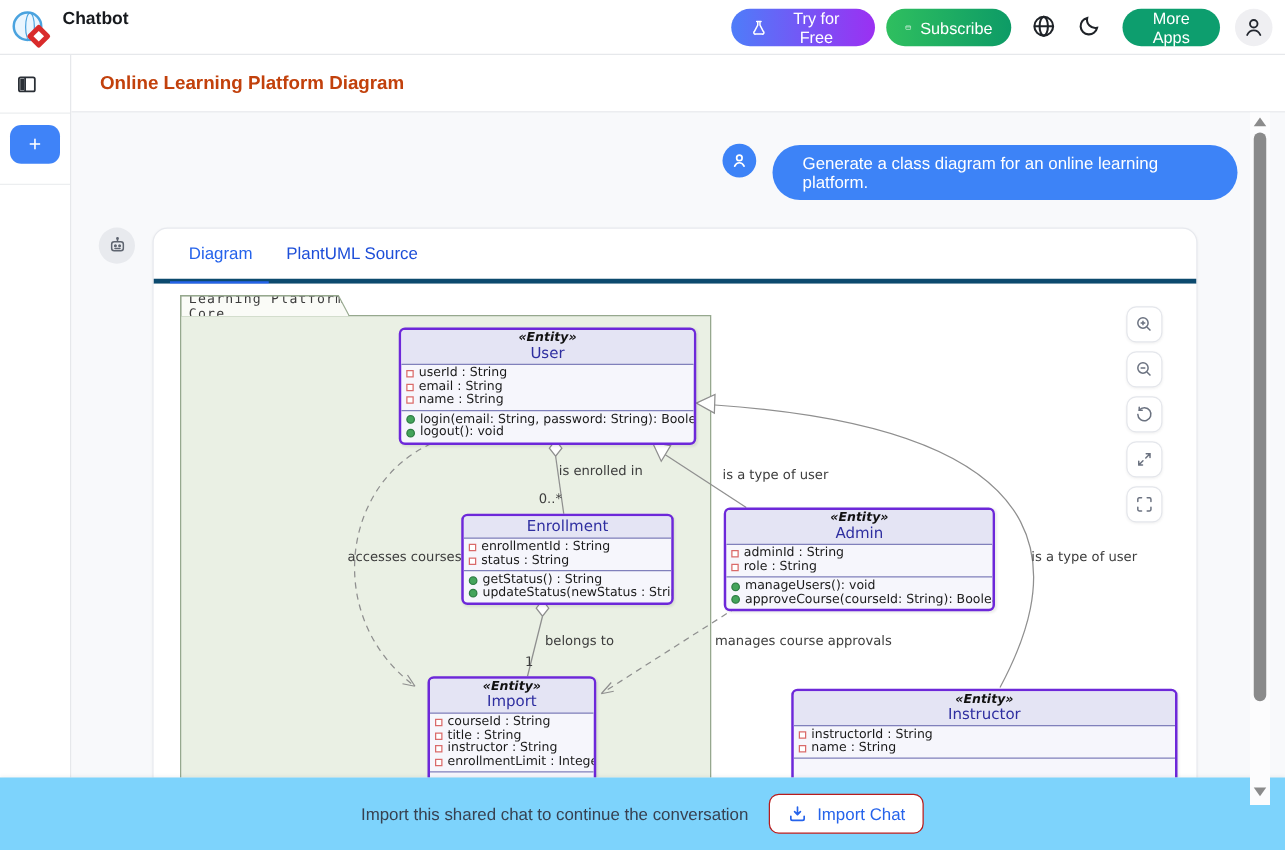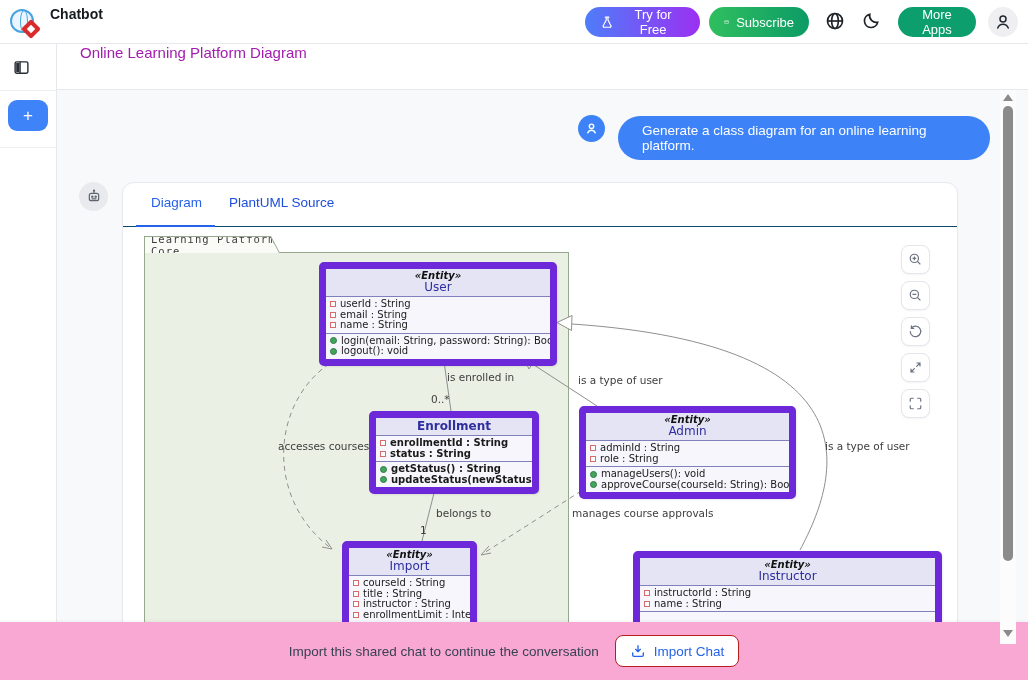--- a/index.html
+++ b/index.html
@@ -33,71 +33,71 @@
     border-right:1px solid #e6e8eb; z-index:4; }
   .sb-toggle { position:absolute; left:13px; top:15px; width:17px; height:17px; color:#2a2f36; cursor:pointer; }
   .sb-div1 { position:absolute; left:0; top:46px; width:100%; border-top:1px solid #eceef0; }
   .sb-plus { position:absolute; left:8px; top:56px; width:40px; height:31px; border-radius:9px;
     background:#3f83f8; color:#fff; font-size:17px; display:flex; align-items:center; justify-content:center; cursor:pointer; }
   .sb-div2 { position:absolute; left:0; top:103px; width:100%; border-top:1px solid #eceef0; }
 
   
   .titlebar { position:absolute; left:57px; top:44px; width:971px; height:46px; background:#fff;
     border-bottom:1px solid #e6e8eb; z-index:3; }
-  .page-title { position:absolute; left:23px; top:0; font-size:15px; font-weight:normal; color:#a21caf; }
+  .page-title { position:absolute; left:23px; top:14px; font-size:15px; font-weight:bold; color:#c2410c; }
 
   
   .chat { position:absolute; left:57px; top:90px; width:971px; height:532px; background:#f8f9fb; overflow:hidden; }
   .user-avatar { position:absolute; left:521px; top:25px; width:27px; height:27px; border-radius:50%;
     background:#3d83f7; color:#fff; display:flex; align-items:center; justify-content:center; }
   .user-bubble { position:absolute; left:561px; top:26px; width:372px; height:44px; border-radius:22px;
     background:#3d83f7; color:#ffffff; font-size:13.5px; display:flex; align-items:center; padding:0 24px; }
   .bot-avatar { position:absolute; left:22px; top:92px; width:29px; height:29px; border-radius:50%;
     background:#e8eaee; color:#5f6570; display:flex; align-items:center; justify-content:center; }
 
   
   .card { position:absolute; left:65px; top:92px; width:836px; height:560px; background:#fff;
     border:1px solid #e7e9ee; border-radius:12px; box-shadow:0 1px 2px rgba(0,0,0,.04); }
-  .tabbar { position:absolute; left:0; top:0; width:100%; height:44px; border-bottom:1px solid #0c4a6e; }
+  .tabbar { position:absolute; left:0; top:0; width:100%; height:44px; border-bottom:4px solid #0c4a6e; }
   .tab { position:absolute; top:12px; font-size:13.5px; cursor:pointer; }
   .tab-active { left:28px; color:#2563eb; }
   .tab-underline { position:absolute; left:13px; top:42px; width:79px; height:2px; background:#2563eb; }
   .tab-inactive { left:106px; color:#1d4ed8; }
 
   
   .dview { position:absolute; left:0; top:44px; width:834px; height:396px; overflow:hidden; background:#fff; }
   .pkg-frame { position:absolute; left:21px; top:25px; width:425px; height:372px;
     background:#eaf0e4; border:1px solid #96a88e; }
   .pkg-tab { position:absolute; left:21px; top:9px; width:136px; height:17px; background:#96a88e;
     clip-path:polygon(0 0, calc(100% - 9px) 0, 100% 100%, 0 100%); }
   .pkg-tab-in { position:absolute; left:1px; top:1px; width:134px; height:16px; background:#fafbf7;
     clip-path:polygon(0 0, calc(100% - 8.5px) 0, 100% 100%, 0 100%);
     font-family:"DejaVu Sans Mono", monospace; font-size:10.5px; letter-spacing:1px; color:#3c3c3c;
     display:flex; align-items:center; padding-left:6px; }
   .rel-svg { position:absolute; left:0; top:0; }
   .rlabel { position:absolute; font-family:"DejaVu Sans", sans-serif; font-size:10.5px; color:#3d3d3d; white-space:nowrap; }
 
-  .uml-class { position:absolute; border:7px solid #6d28d9; border-radius:5px; background:#f6f6fc;
+  .uml-class { position:absolute; border:2px solid #6d28d9; border-radius:5px; background:#f6f6fc;
     font-family:"DejaVu Sans", sans-serif; font-size:10px; color:#1a1a1a; overflow:hidden;
     box-shadow:1px 1px 2px rgba(0,0,0,.08); }
   .uml-head { background:#e4e4f4; border-bottom:1px solid #8080bb; text-align:center; padding:2px 4px; }
   .uml-stereo { font-size:10px; font-style:italic; font-weight:bold; line-height:10px; color:#111; }
   .uml-cname { font-size:12px; line-height:13px; color:#2e2ea0; }
   .uml-attrs { padding:2px 0; }
   .uml-meths { padding:2px 0; border-top:1px solid #8080bb; }
   .member { display:flex; align-items:center; gap:4px; line-height:10.5px; padding:0 4px; white-space:nowrap; }
   .attr-ico { flex:0 0 auto; width:6px; height:6px; border:1.4px solid #d96a6a; background:#fff; }
   .meth-ico { flex:0 0 auto; width:7px; height:7px; border-radius:50%; background:#44a45c; border:1px solid #2e7d44; }
 
   .zbtn { position:absolute; left:778px; width:29px; height:29px; border-radius:8px; background:#fff;
     border:1px solid #e4e6eb; box-shadow:0 1px 2px rgba(0,0,0,.05); color:#6b7280;
     display:flex; align-items:center; justify-content:center; cursor:pointer; }
 
   
-  .footer { position:absolute; left:0; top:622px; width:1028px; height:58px; background:#f9a8d4;
+  .footer { position:absolute; left:0; top:622px; width:1028px; height:58px; background:#7dd3fc;
     box-shadow:0 -1px 3px rgba(0,0,0,.05); z-index:5; display:flex; align-items:center; justify-content:center; gap:16px; }
   .footer-text { font-size:13.5px; color:#374151; }
   .import-btn { display:flex; align-items:center; gap:8px; border:1px solid #b91c1c; border-radius:8px;
     background:#fff; color:#2563eb; font-size:13.5px; padding:7px 14px; cursor:pointer; }
 
   
   .scrollbar { position:absolute; left:1000px; top:90px; width:16px; height:554px; background:#fcfcfd; z-index:6; }
   .scroll-up { position:absolute; left:3px; top:4px; width:0; height:0;
     border-left:5px solid transparent; border-right:5px solid transparent; border-bottom:7px solid #8b8b8b; }
   .scroll-thumb { position:absolute; left:3px; top:16px; width:10px; height:455px; border-radius:5px; background:#8b8b8b; cursor:grab; }
@@ -256,21 +256,21 @@
               <span class="meth-ico"></span>
               <span>login(email: String, password: String): Boolean</span>
             </div>
           <div class="member">
               <span class="meth-ico"></span>
               <span>logout(): void</span>
             </div>
         </div>
       </div>
 
-      <div class="uml-class" style="left:246px; top:184px; width:170px;font-weight:bold;">
+      <div class="uml-class" style="left:246px; top:184px; width:170px;">
         <div class="uml-head">
           <div class="uml-cname">Enrollment</div>
         </div>
         <div class="uml-attrs">
           <div class="member">
               <span class="attr-ico"></span>
               <span>enrollmentId : String</span>
             </div>
           <div class="member">
               <span class="attr-ico"></span>

